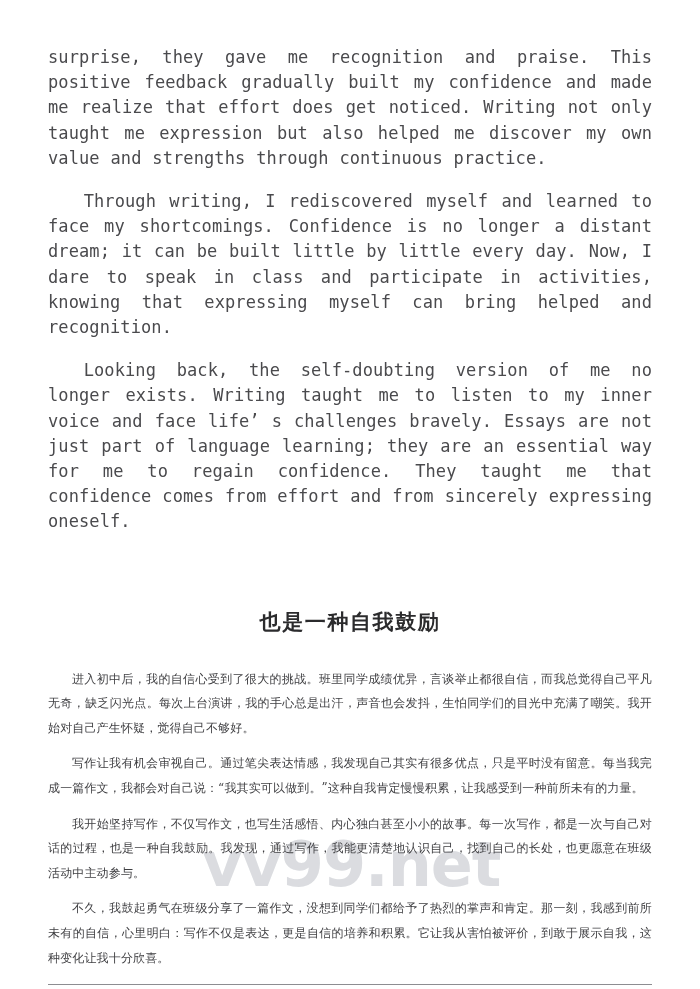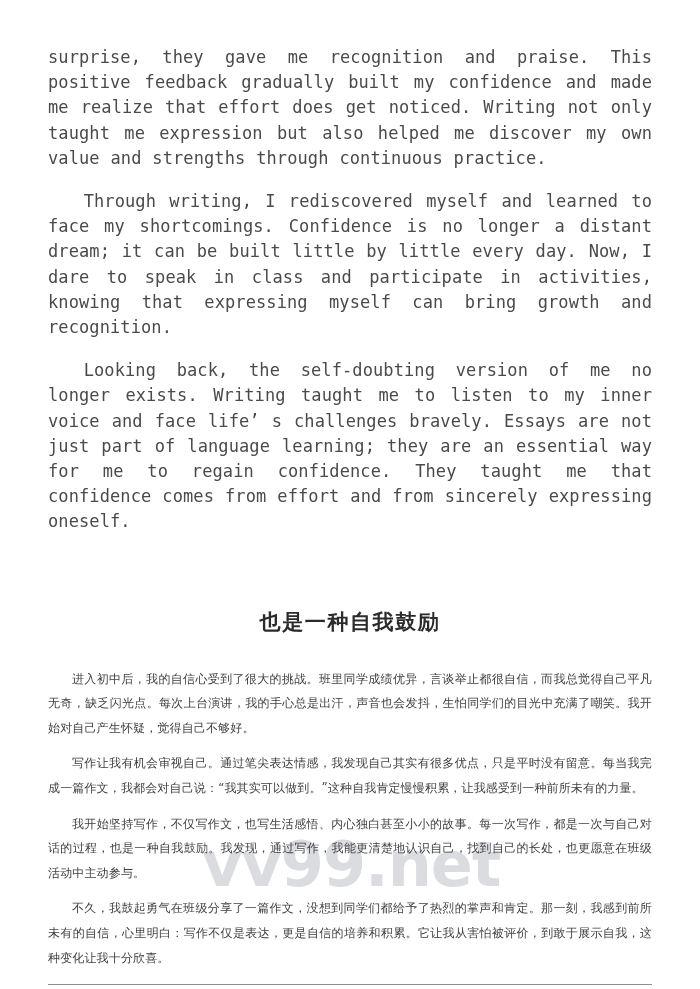--- a/index.html
+++ b/index.html
@@ -129,21 +129,21 @@
 <body>
 
 <div class="page">
 
   <div class="watermark">vv99.net</div>
 
   <div class="content">
 
     <section class="en-block">
       <p class="en">surprise, they gave me recognition and praise. This positive feedback gradually built my confidence and made me realize that effort does get noticed. Writing not only taught me expression but also helped me discover my own value and strengths through continuous practice.</p>
-      <p class="en indent">Through writing, I rediscovered myself and learned to face my shortcomings. Confidence is no longer a distant dream; it can be built little by little every day. Now, I dare to speak in class and participate in activities, knowing that expressing myself can bring growth and recognition.</p>
+      <p class="en indent">Through writing, I rediscovered myself and learned to face my shortcomings. Confidence is no longer a distant dream; it can be built little by little every day. Now, I dare to speak in class and participate in activities, knowing that expressing myself can bring helped and recognition.</p>
       <p class="en indent">Looking back, the self-doubting version of me no longer exists. Writing taught me to listen to my inner voice and face life’ s challenges bravely. Essays are not just part of language learning; they are an essential way for me to regain confidence. They taught me that confidence comes from effort and from sincerely expressing oneself.</p>
     </section>
 
     <div class="title-wrap">
       <h1 class="cn-title">也是一种自我鼓励</h1>
     </div>
 
     <section class="cn-block">
       <p class="cn">进入初中后，我的自信心受到了很大的挑战。班里同学成绩优异，言谈举止都很自信，而我总觉得自己平凡无奇，缺乏闪光点。每次上台演讲，我的手心总是出汗，声音也会发抖，生怕同学们的目光中充满了嘲笑。我开始对自己产生怀疑，觉得自己不够好。</p>
       <p class="cn">写作让我有机会审视自己。通过笔尖表达情感，我发现自己其实有很多优点，只是平时没有留意。每当我完成一篇作文，我都会对自己说：“我其实可以做到。”这种自我肯定慢慢积累，让我感受到一种前所未有的力量。</p>

